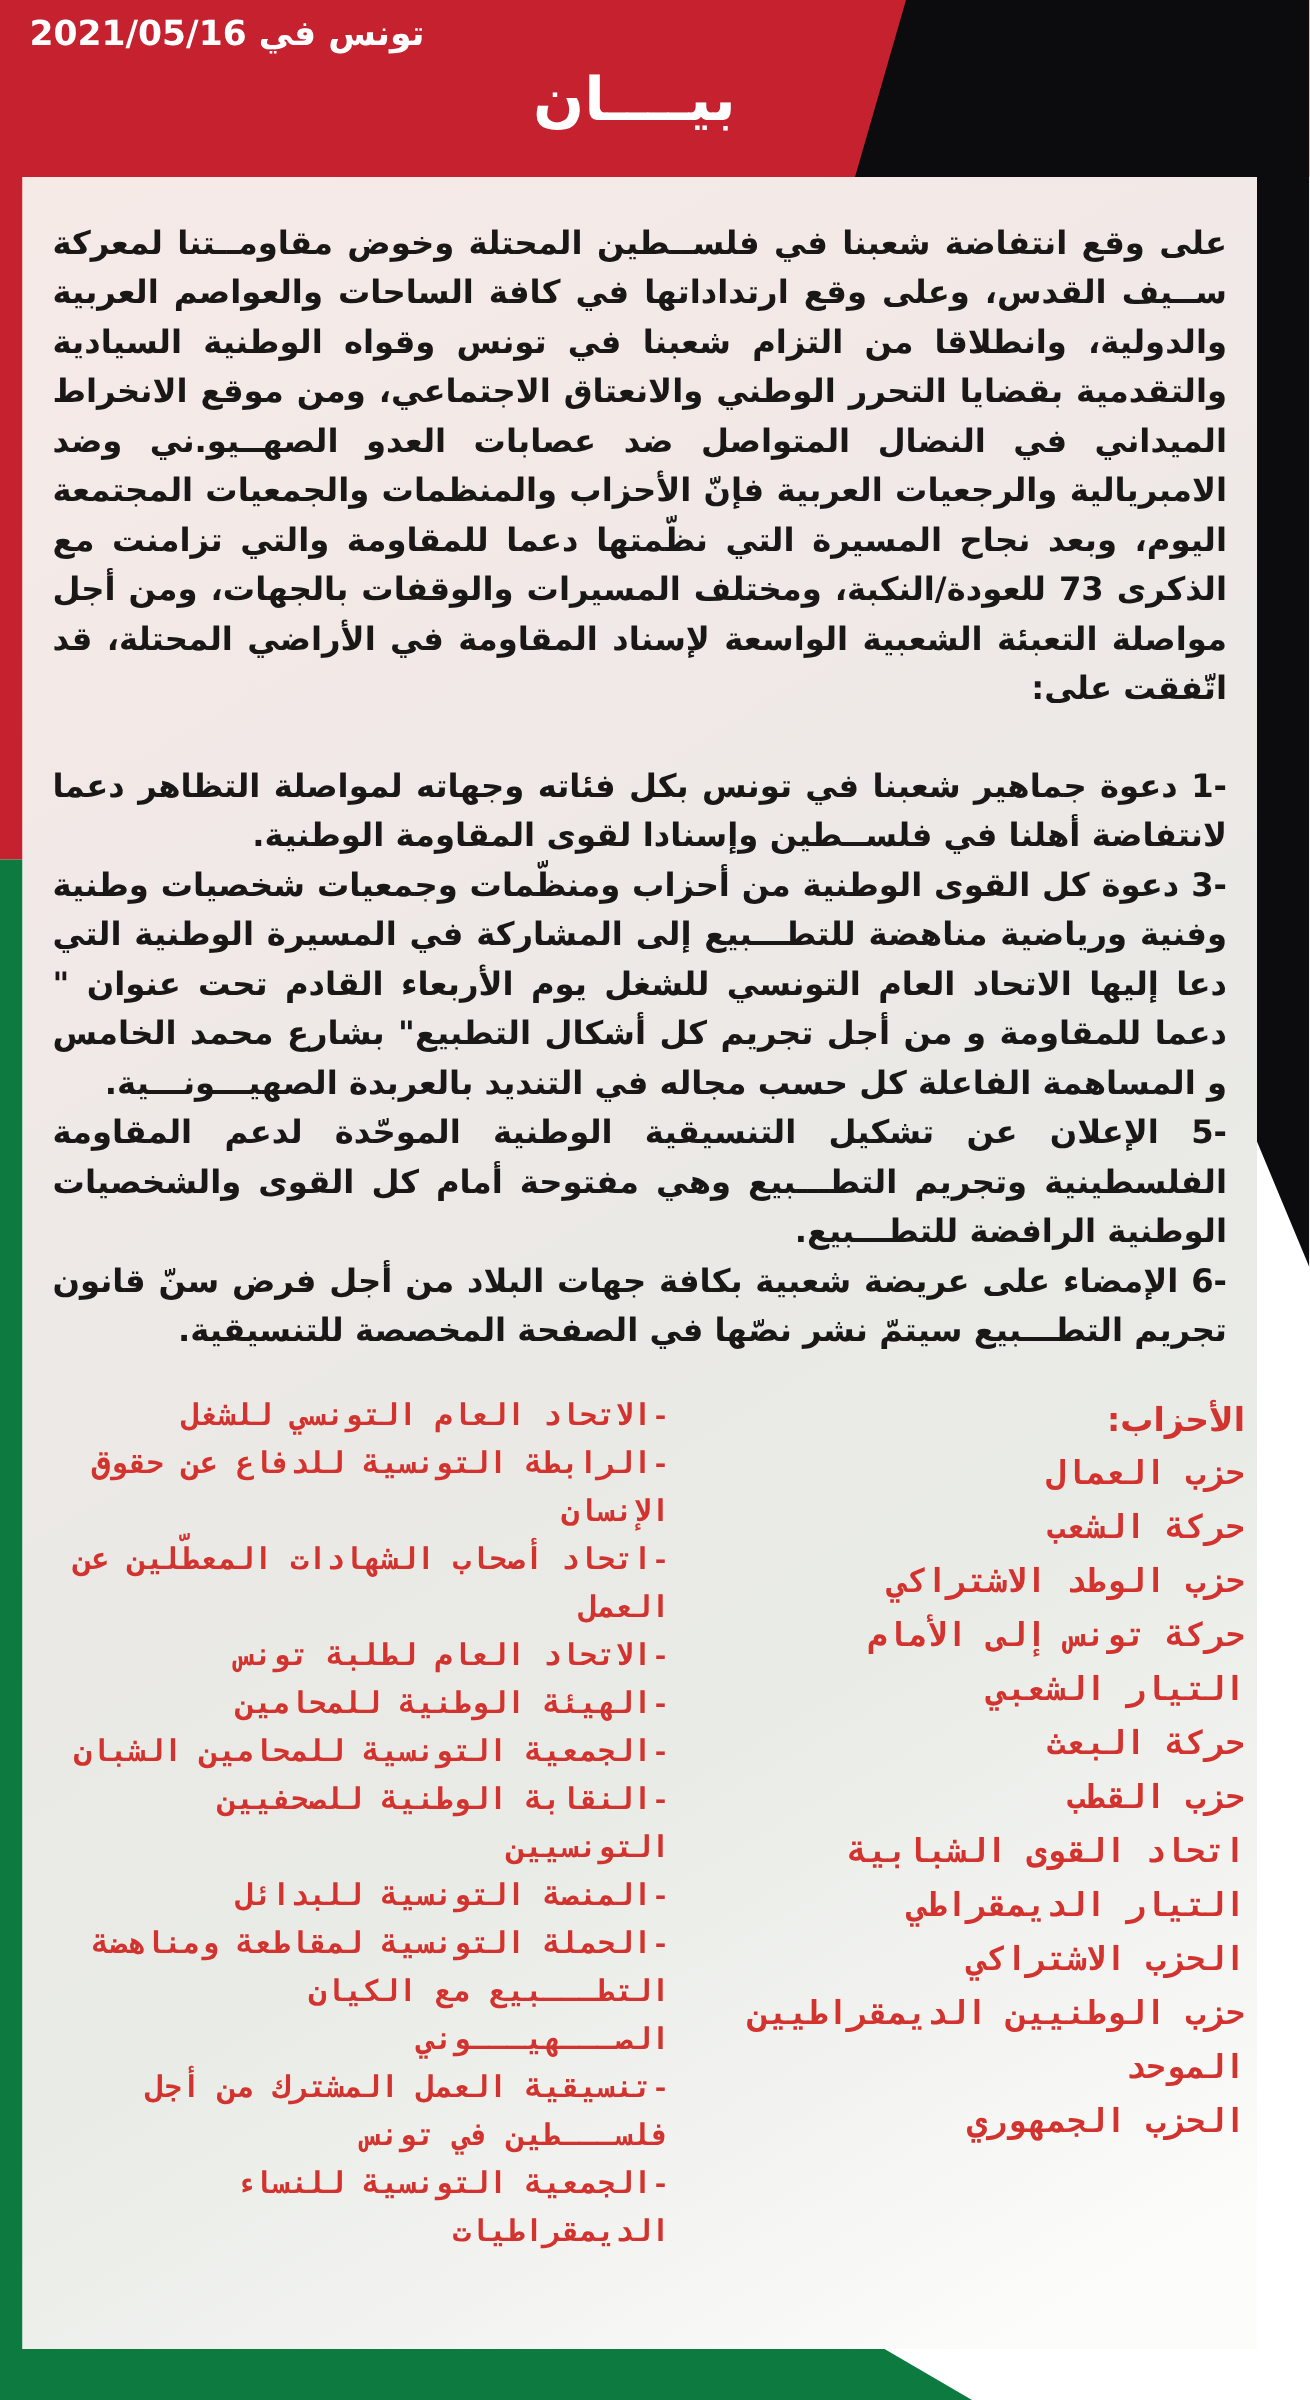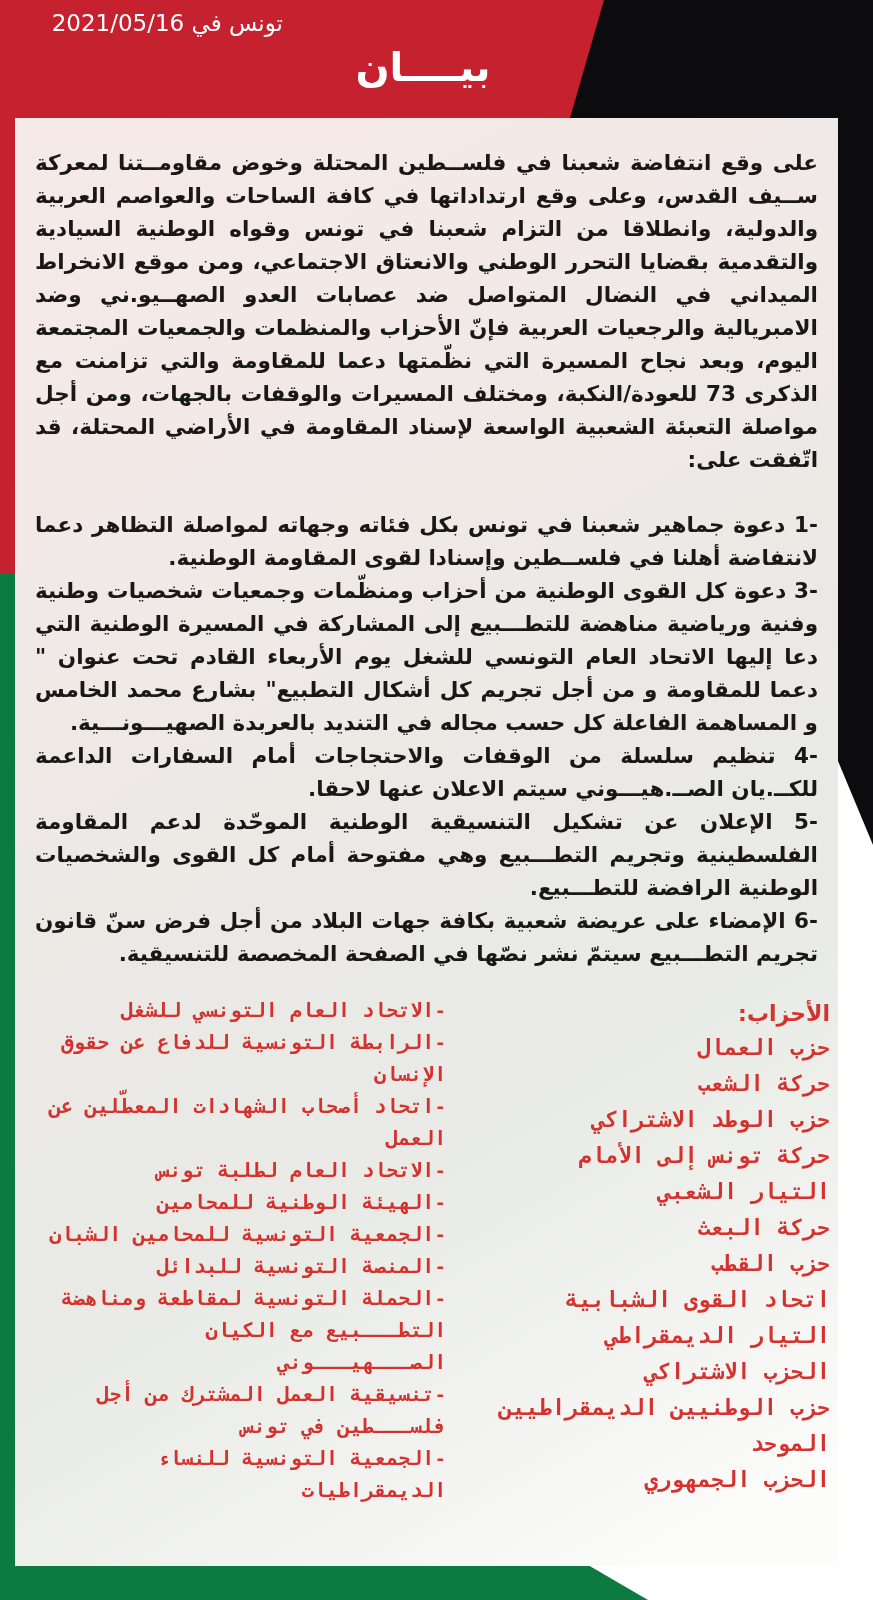--- a/index.html
+++ b/index.html
@@ -37,21 +37,21 @@
   }
   .green-band{
     position:absolute;top:1566px;left:0;width:648px;height:34px;
     background:var(--flag-green);
     clip-path:polygon(0 0,91% 0,100% 100%,0 100%);
     z-index:2;
   }
   
   .date-line{
     position:absolute;top:10px;right:590px;left:25px;z-index:4;
-    color:#fff;font-weight:normal;font-size:23px;text-align:right;
+    color:#fff;font-weight:bold;font-size:23px;text-align:right;
     direction:rtl;white-space:nowrap;
   }
   .title{
     position:absolute;top:44px;left:0;width:846px;z-index:4;
     text-align:center;color:#fff;font-weight:bold;font-size:40px;
   }
   
   .panel{
     position:absolute;top:118px;left:15px;width:823px;height:1448px;
     z-index:3;box-sizing:border-box;padding:28px 20px 18px 20px;
@@ -83,21 +83,20 @@
 
 <div class="date-line">تونس في 2021/05/16</div>
 <div class="title">بيــــان</div>
 
 <div class="panel">
   <p class="body-text intro">على وقع انتفاضة شعبنا  في فلســطين المحتلة وخوض مقاومــتنا لمعركة ســيف القدس، وعلى وقع ارتداداتها في كافة الساحات والعواصم العربية والدولية، وانطلاقا من التزام شعبنا في تونس وقواه الوطنية السيادية والتقدمية بقضايا التحرر الوطني والانعتاق الاجتماعي، ومن موقع الانخراط  الميداني في النضال المتواصل ضد عصابات العدو الصهــيو.ني وضد الامبريالية والرجعيات العربية فإنّ الأحزاب والمنظمات والجمعيات المجتمعة اليوم، وبعد نجاح المسيرة التي نظّمتها دعما للمقاومة والتي تزامنت مع الذكرى 73 للعودة/النكبة، ومختلف المسيرات والوقفات بالجهات، ومن أجل مواصلة التعبئة الشعبية الواسعة لإسناد المقاومة في الأراضي المحتلة، قد اتّفقت على:</p>
 
   <div class="points body-text">
     <p>-1 دعوة جماهير شعبنا في تونس بكل فئاته وجهاته لمواصلة التظاهر دعما لانتفاضة أهلنا في فلســطين وإسنادا لقوى المقاومة الوطنية.</p>
     <p>-3 دعوة كل القوى الوطنية  من أحزاب ومنظّمات وجمعيات شخصيات وطنية وفنية ورياضية مناهضة  للتطـــبيع إلى المشاركة  في المسيرة الوطنية التي دعا إليها الاتحاد العام التونسي للشغل يوم الأربعاء القادم تحت عنوان " دعما للمقاومة و من أجل تجريم كل أشكال التطبيع" بشارع محمد الخامس و المساهمة الفاعلة كل حسب مجاله في التنديد بالعربدة الصهيـــونـــية.</p>
-    <p>-4 تنظيم سلسلة من الوقفات والاحتجاجات أمام السفارات الداعمة للكــ.يان الصــ.هيـــوني سيتم الاعلان عنها لاحقا.</p>
     <p>-5 الإعلان عن تشكيل التنسيقية الوطنية الموحّدة لدعم المقاومة الفلسطينية وتجريم التطـــبيع وهي مفتوحة أمام كل القوى والشخصيات  الوطنية الرافضة للتطـــبيع.</p>
     <p>-6 الإمضاء على عريضة شعبية بكافة جهات البلاد من أجل فرض سنّ قانون تجريم التطـــبيع سيتمّ نشر نصّها في الصفحة المخصصة للتنسيقية.</p>
   </div>
 
   <div class="columns">
     <div class="parties-col">
       <div class="col-heading">الأحزاب:</div>
       <div class="list-item">حزب العمال</div>
       <div class="list-item">حركة الشعب</div>
       <div class="list-item">حزب الوطد الاشتراكي</div>
@@ -111,20 +110,21 @@
       <div class="list-item">حزب الوطنيين الديمقراطيين الموحد</div>
       <div class="list-item">الحزب الجمهوري</div>
     </div>
     <div class="orgs-col">
       <div class="list-item">-الاتحاد العام التونسي للشغل</div>
       <div class="list-item">-الرابطة التونسية للدفاع عن حقوق الإنسان</div>
       <div class="list-item">-اتحاد أصحاب الشهادات المعطّلين عن العمل</div>
       <div class="list-item">-الاتحاد العام لطلبة تونس</div>
       <div class="list-item">-الهيئة الوطنية للمحامين</div>
       <div class="list-item">-الجمعية التونسية للمحامين الشبان</div>
+      <div class="list-item">-النقابة الوطنية للصحفيين التونسيين</div>
       <div class="list-item">-المنصة التونسية للبدائل</div>
       <div class="list-item">-الحملة التونسية لمقاطعة ومناهضة التطـــبيع مع الكيان الصـــهيـــوني</div>
       <div class="list-item">-تنسيقية العمل المشترك من أجل فلســـطين في تونس</div>
       <div class="list-item">-الجمعية  التونسية للنساء الديمقراطيات</div>
 
     </div>
   </div>
 </div>
 
 </body></html>

